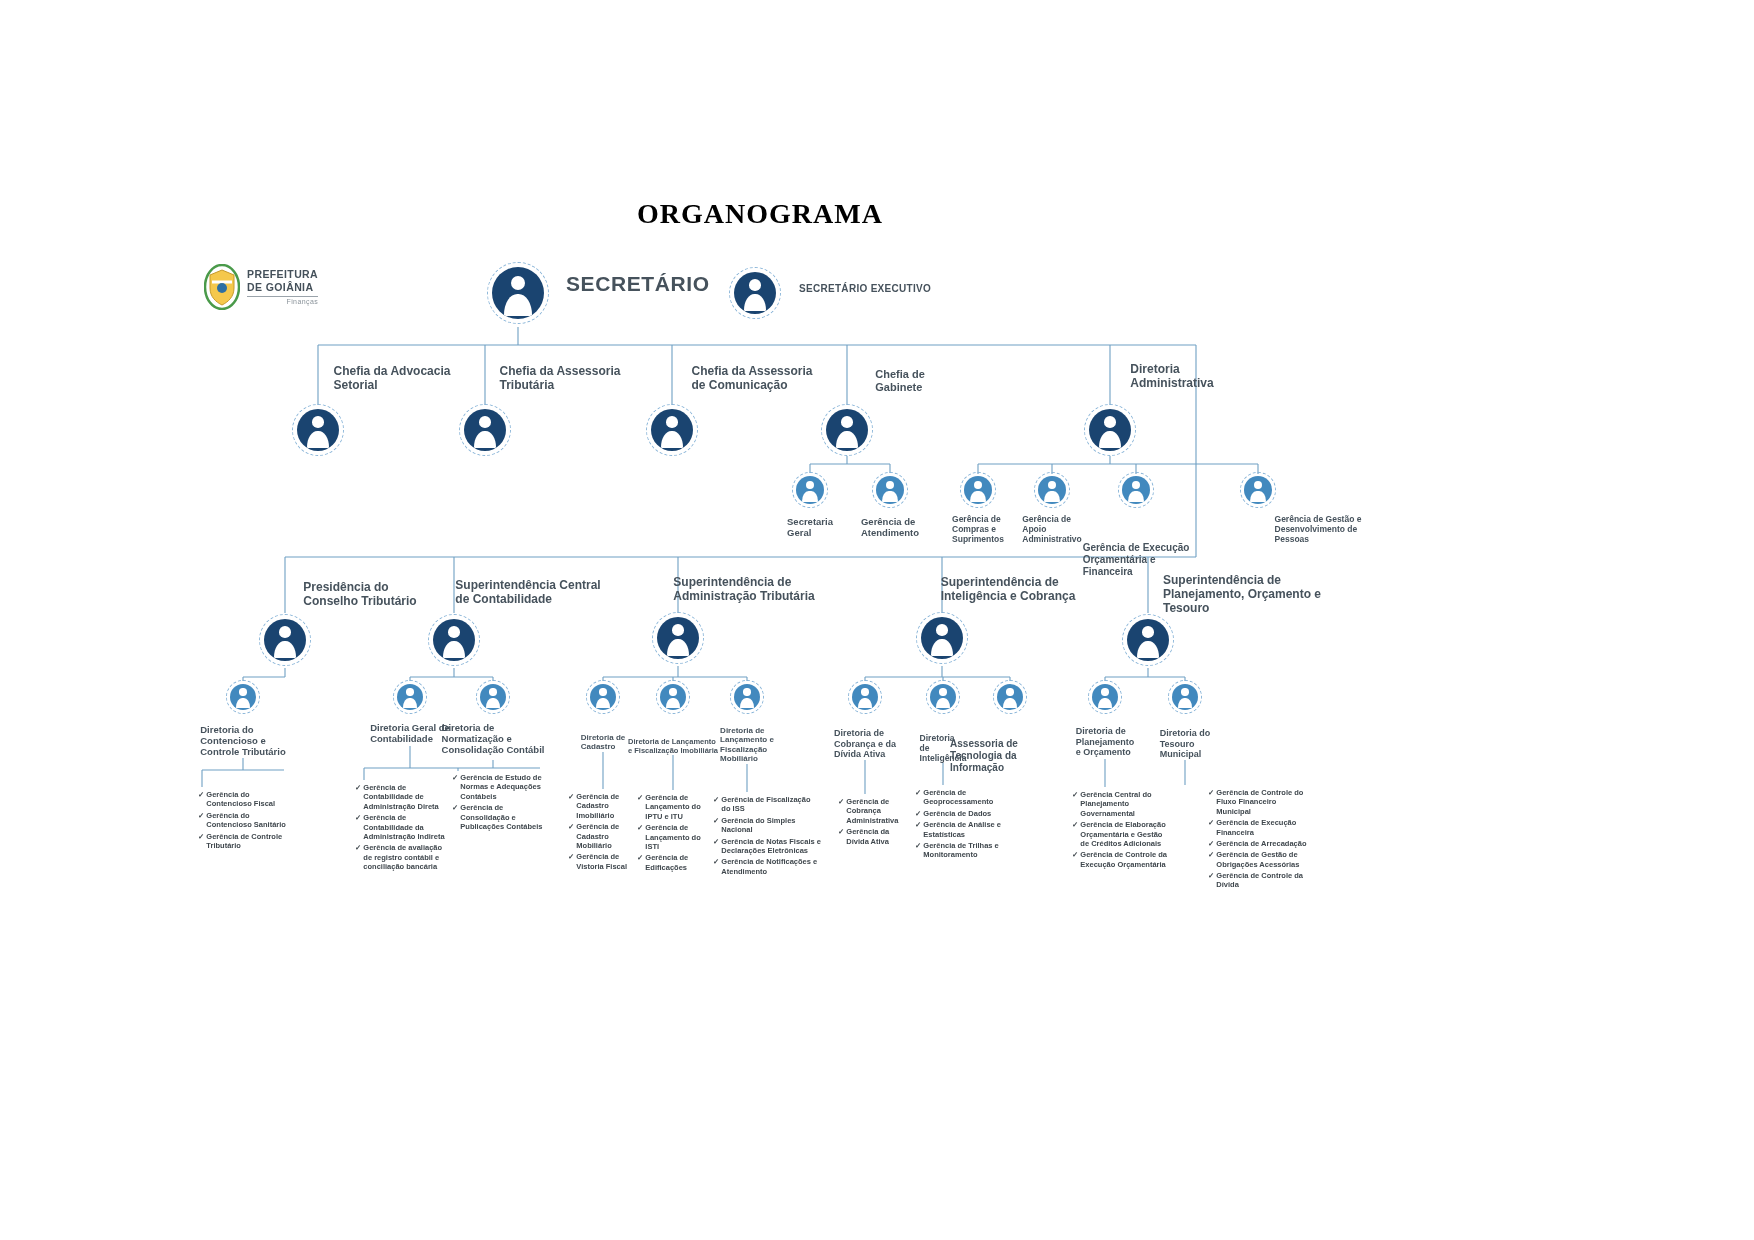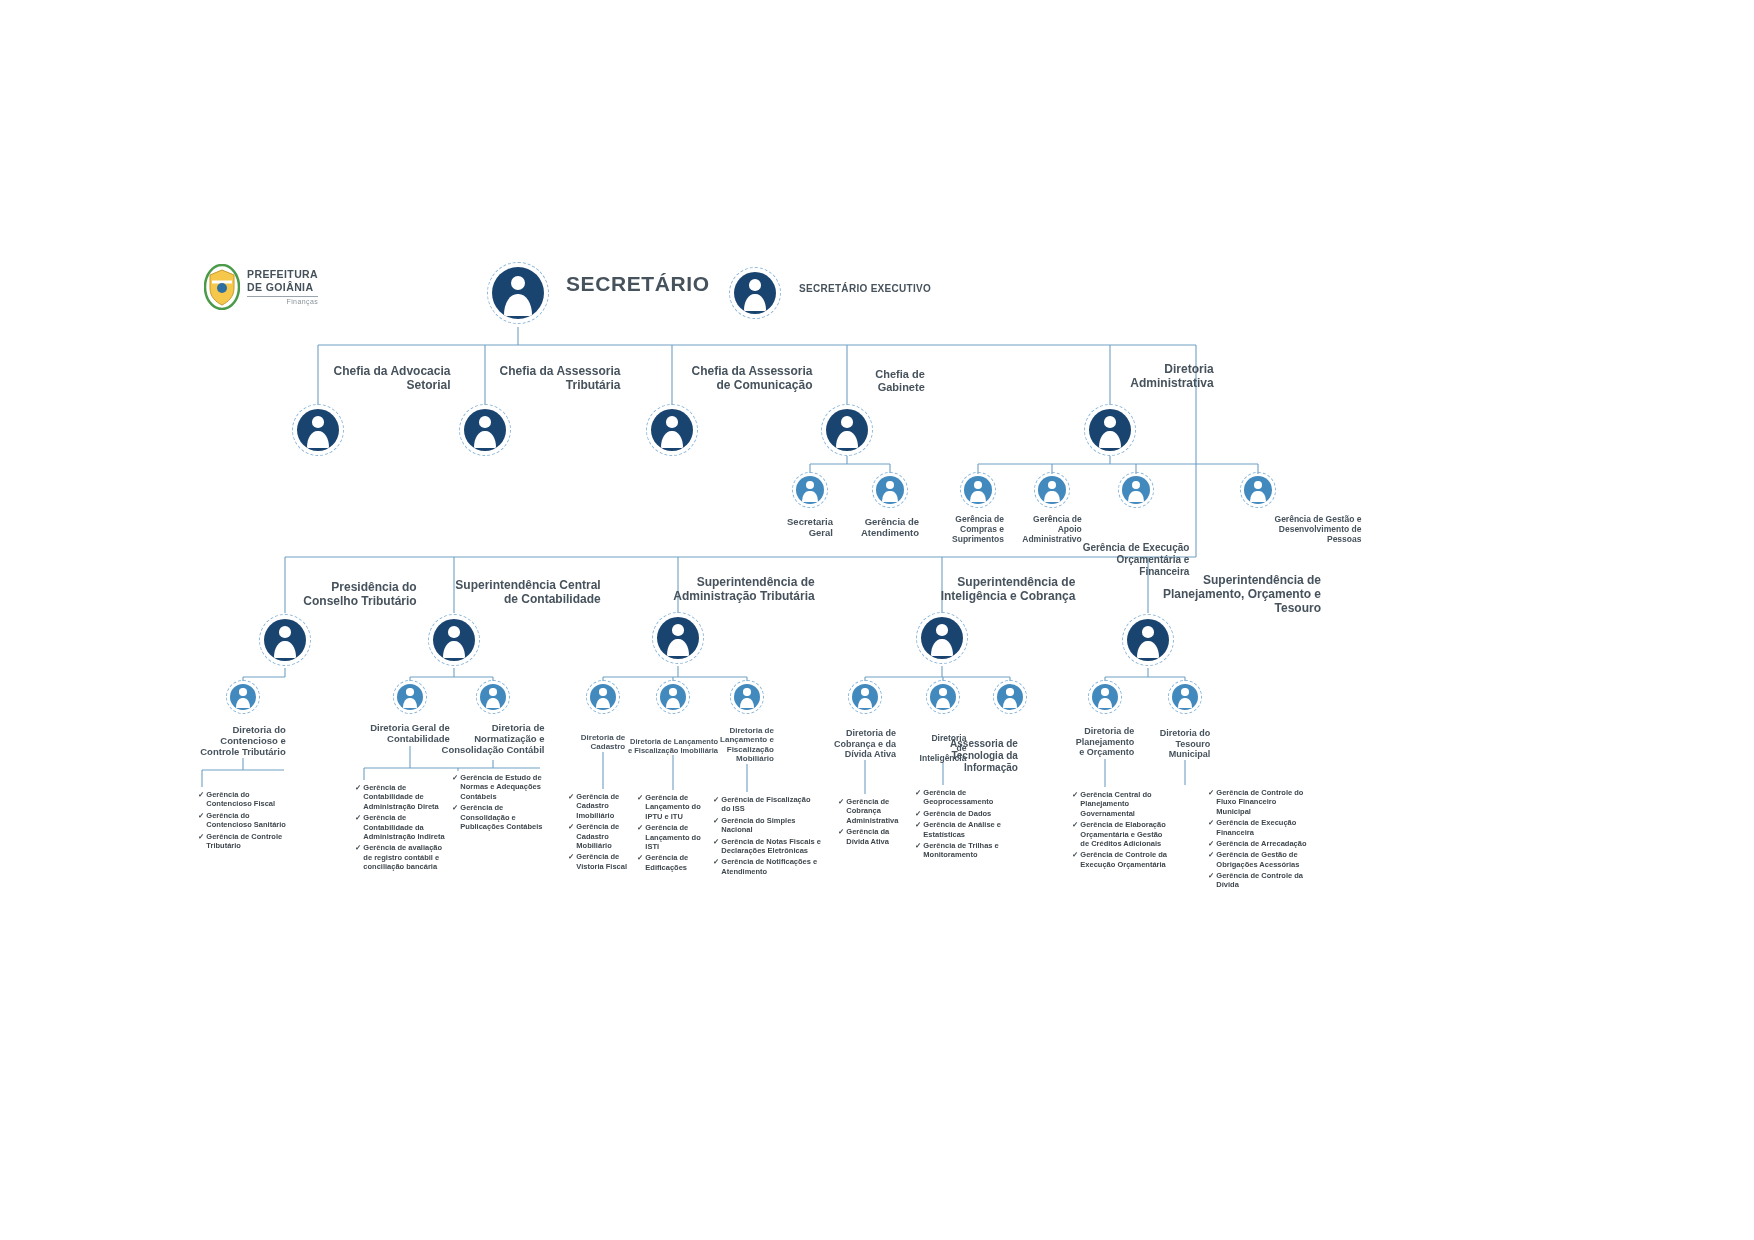--- a/index.html
+++ b/index.html
@@ -18,40 +18,41 @@
   .pc.dark{background:#1a4470}
   .pc.light{background:#4289be}
   .pc::before{content:"";position:absolute;width:28%;height:28%;border-radius:50%;background:#fff;left:36%;top:17%}
   .pc::after{content:"";position:absolute;width:54%;height:42%;background:#fff;left:23%;top:52%;
              border-radius:50% 50% 6% 6% / 100% 100% 6% 6%}
   .xl .pc{width:52px;height:52px}
   .lg .pc{width:42px;height:42px}
   .md .pc{width:28px;height:28px}
   .sm .pc{width:26px;height:26px}
   .lbl,.lblc{position:absolute;color:#46525c;font-weight:bold;white-space:pre-line;line-height:1.18}
-  .lblc{transform:translateX(-50%);text-align:right}
+  .lblc{transform:translateX(-50%);text-align:left}
   .glist{position:absolute;font-size:7.5px;font-weight:bold;color:#3f474d;line-height:1.25}
   .g-item{display:flex;gap:2px;margin-bottom:2px;text-align:left}
   .check{flex:0 0 auto}
 </style>
 </head>
 <body>
 
 <div class="canvas">
 
   <svg id="wires" width="1754" height="1240">
     <g fill="none" stroke="#6fa0c4" stroke-width="1.1">
       <path d="M518 327 V345 M318 345 H1196 M318 345 V405 M485 345 V405 M672 345 V405 M847 345 V405 M1110 345 V405 M1196 345 V557"></path>
       <path d="M847 456 V464 M810 464 H890 M810 464 V473 M890 464 V473 M1110 456 V464 M978 464 H1258 M978 464 V474 M1052 464 V474 M1136 464 V474 M1258 464 V474"></path>
       <path d="M285 557 H1196 M285 557 V613 M454 557 V613 M678 557 V613 M942 557 V613 M1148 557 V613"></path>
       <path d="M285 668 V677 M243 677 H285 M243 677 V681 M454 668 V677 M410 677 H493 M410 677 V681 M493 677 V681 M678 666 V677 M603 677 H747 M603 677 V681 M673 677 V681 M747 677 V681 M942 666 V677 M865 677 H1010 M865 677 V681 M943 677 V681 M1010 677 V681 M1148 668 V677 M1105 677 H1185 M1105 677 V681 M1185 677 V681"></path>
       <path d="M243 758 V770 M202 770 H284 M202 770 V787 M410 746 V768 M493 760 V768 M364 768 H540 M364 768 V780 M458 768 V771 M603 752 V789 M673 755 V790 M747 764 V792 M865 760 V794 M943 763 V785 M1105 759 V787 M1185 760 V785"></path>
     </g>
   </svg>
 
+  <div class="title" style="left:560px;top:198px;width:400px;font-size:28px;letter-spacing:1px">ORGANOGRAMA</div>
 
   <div class="logo" style="left:204px;top:264px">
     <svg width="36" height="46" viewBox="0 0 36 46">
       <ellipse cx="18" cy="23" rx="17" ry="22" fill="#fff" stroke="#4a9a4a" stroke-width="2.5"></ellipse>
       <path d="M18 6 L30 11 V24 C30 33 24 38 18 41 C12 38 6 33 6 24 V11 Z" fill="#f5c84c" stroke="#c79a2a" stroke-width="1"></path>
       <path d="M8 18 H28" stroke="#fff" stroke-width="3"></path>
       <circle cx="18" cy="24" r="5" fill="#2d6fa3"></circle>
     </svg>
     <div class="logo-text">
       <div>PREFEITURA</div>

